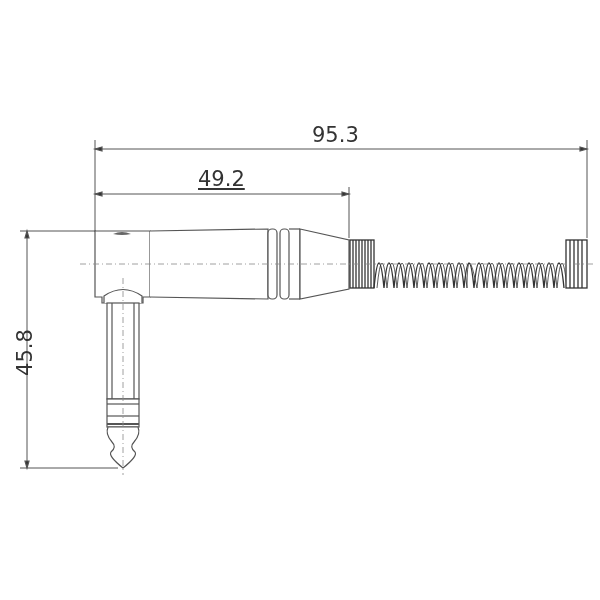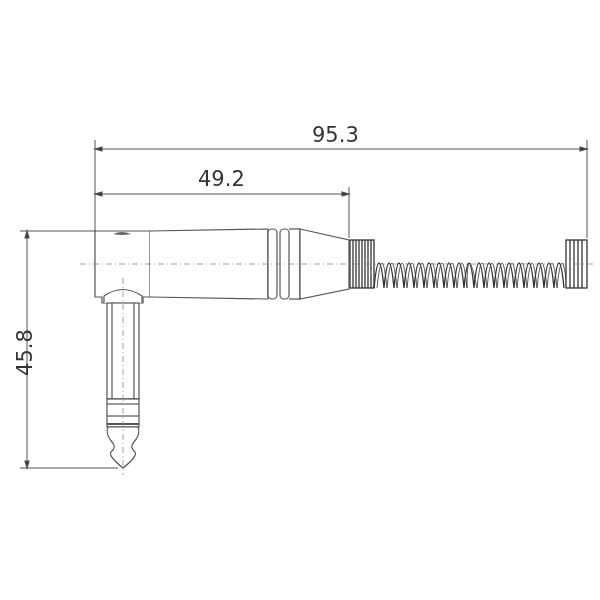--- a/index.html
+++ b/index.html
@@ -1,20 +1,20 @@
 <!DOCTYPE html>
 <html><head>
 <meta charset="utf-8">
 <style>
   html, body { margin: 0; padding: 0; background: #ffffff; }
   body { width: 600px; height: 600px; position: relative; overflow: hidden; font-family: "DejaVu Sans", sans-serif; }
   #drawing { position: absolute; left: 0; top: 0; width: 600px; height: 600px; }
   .dim-label { position: absolute; font-family: "DejaVu Sans", sans-serif; font-size: 21px; color: #333333; line-height: 1; text-align: right; }
   #dim-total-label { left: 312px; top: 125px; }
-  #dim-body-label { left: 198px; top: 169px; }
+  #dim-body-label { left: 198px; top: 169px; text-decoration: underline; }
   #dim-height-label { left: 0px; top: 342px; transform: rotate(-90deg); transform-origin: center; width: 50px; text-align: center; }
 </style>
 </head>
 <body>
 
 <svg id="drawing" viewBox="0 0 600 600" xmlns="http://www.w3.org/2000/svg">
   <g fill="none" stroke="#555" stroke-width="1.2">
 
     <g>
       <line x1="95" y1="140" x2="95" y2="232" stroke-width="1"></line>

